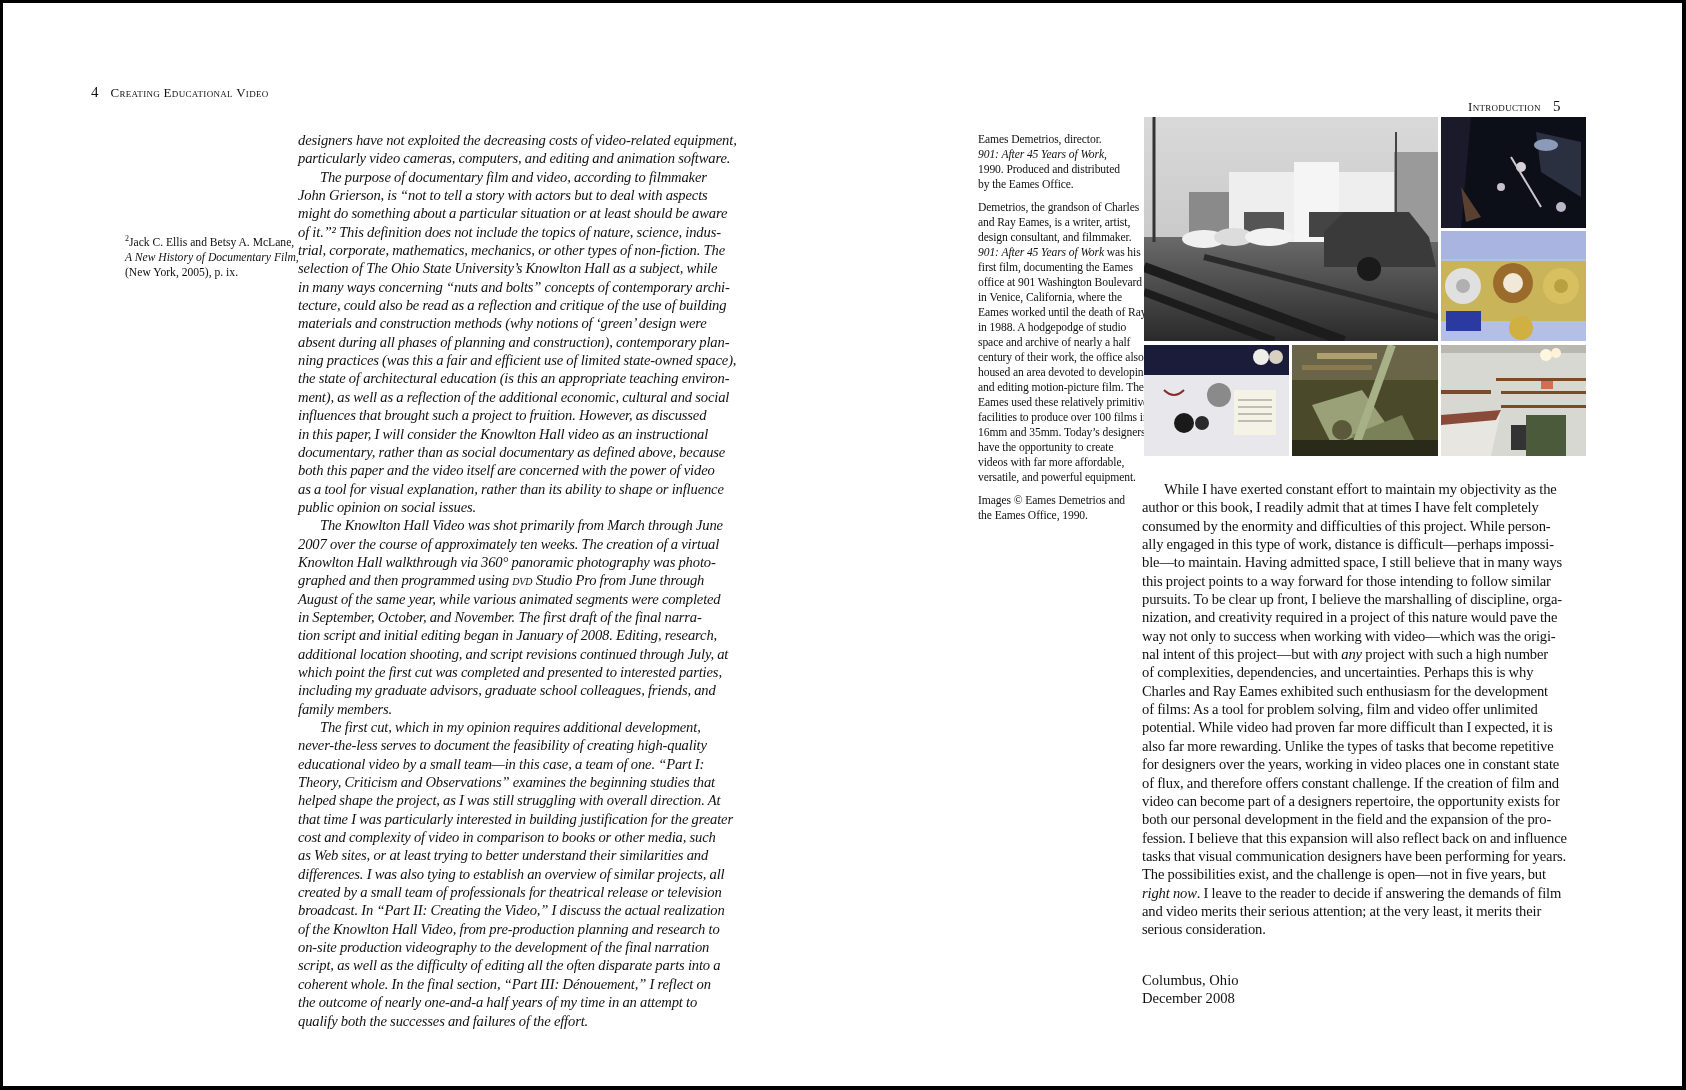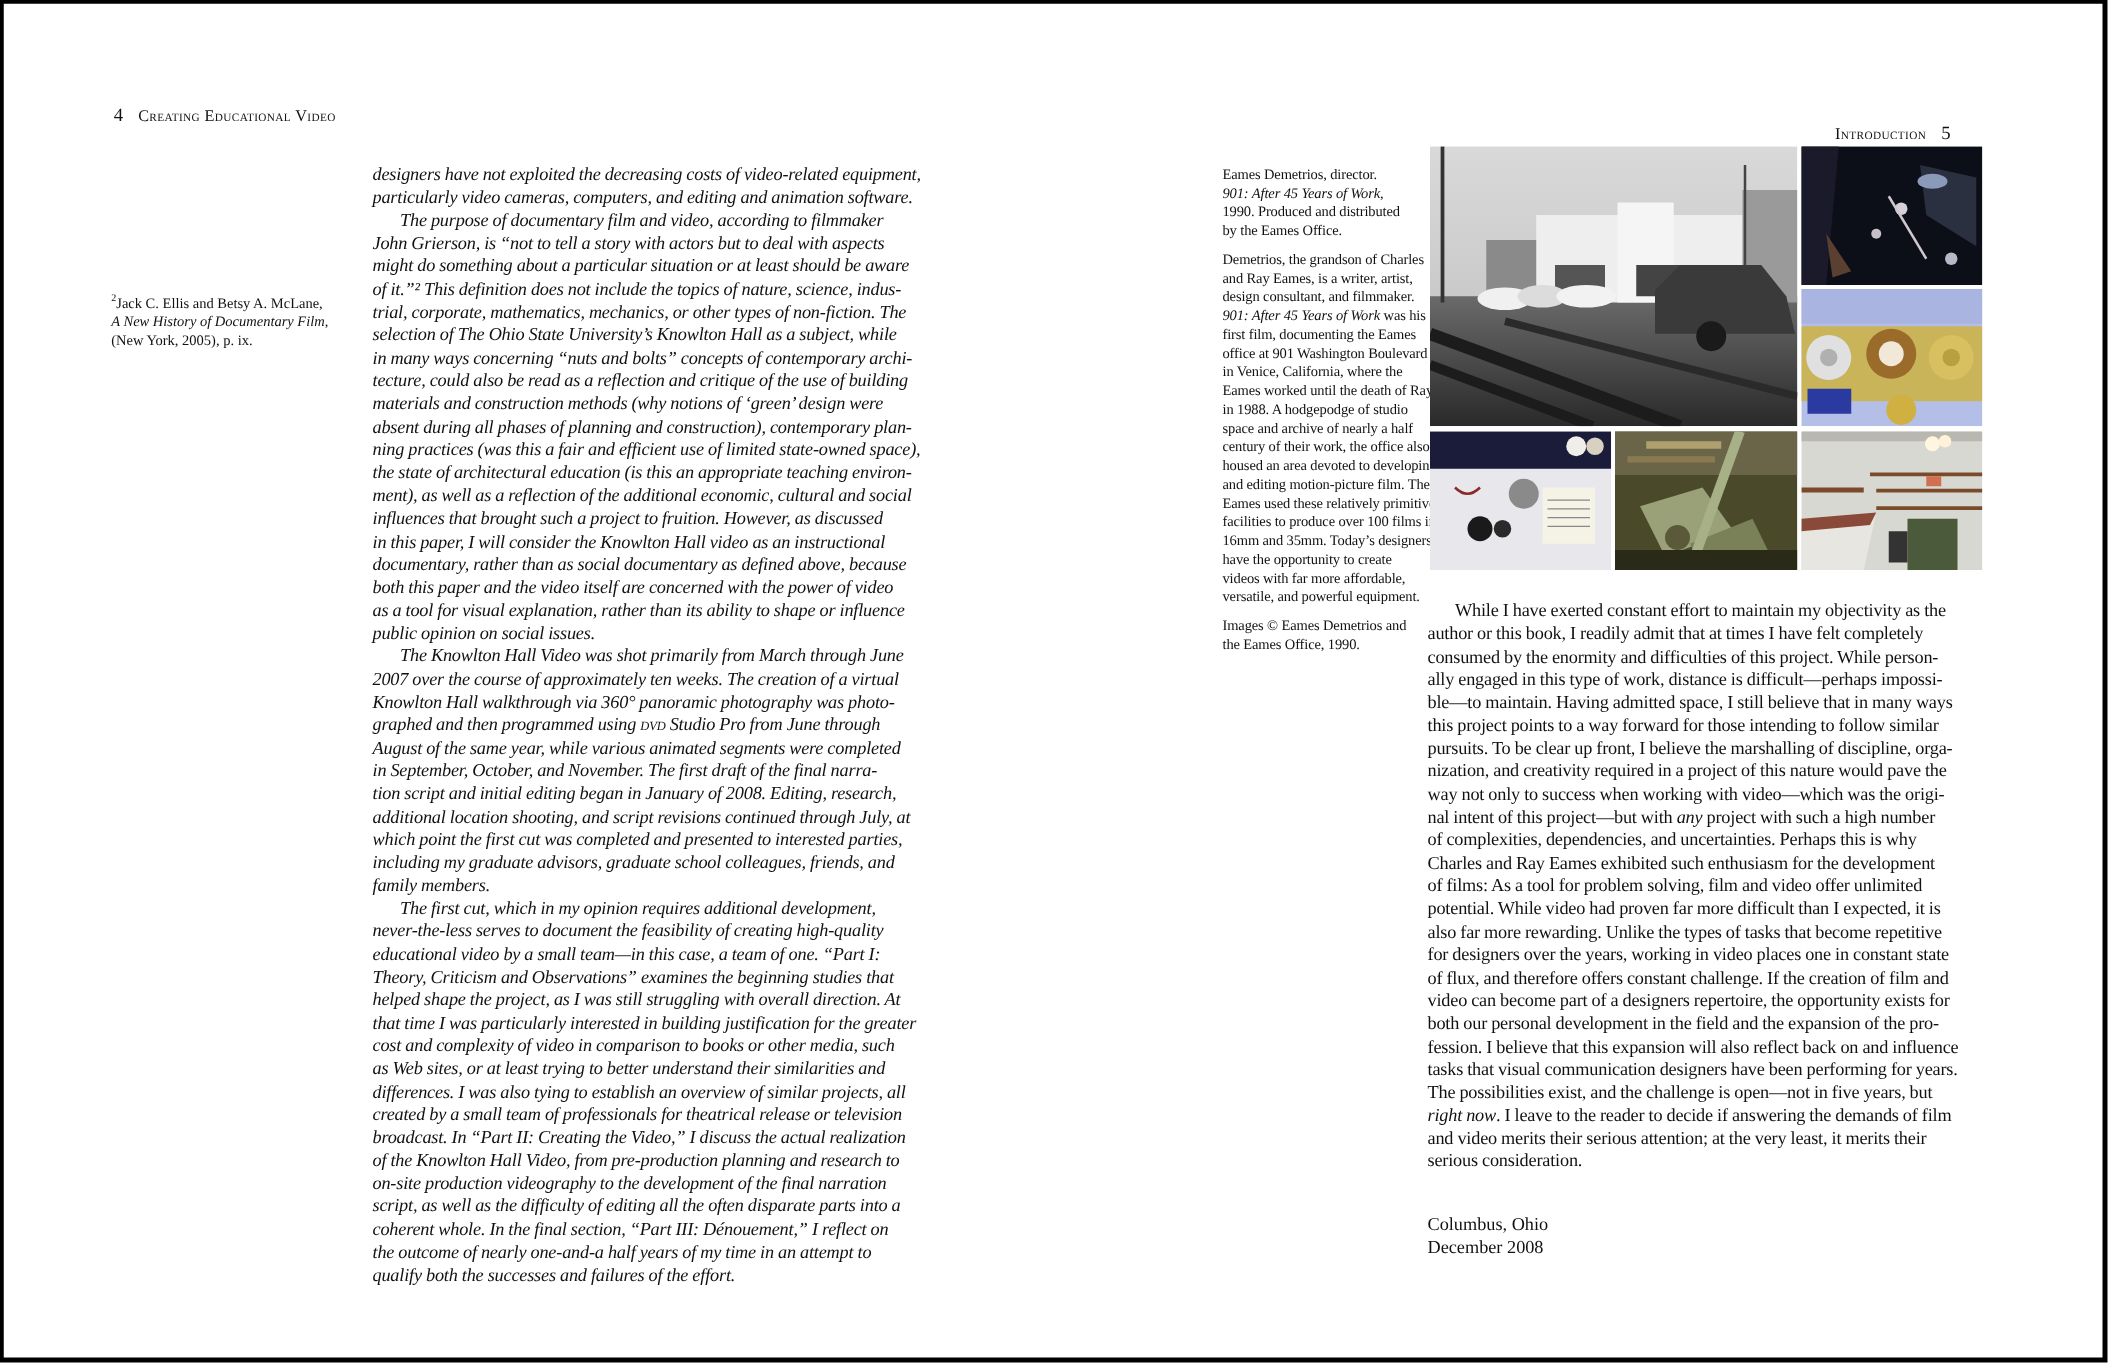--- a/index.html
+++ b/index.html
@@ -11,21 +11,21 @@
   }
   .spread {
     position: absolute; left: 3px; top: 3px; width: 1679px; height: 1083px;
     background: #fff;
   }
   .abs { position: absolute; }
   .folio { font-size: 15px; line-height: 16px; }
   .running { font-size: 13px; font-variant: small-caps; letter-spacing: 0.3px; margin-top: 20px; }
   .hdr { display: flex; align-items: baseline; gap: 12px; }
 
-  .footnote { font-size: 11.6px; line-height: 15px; width: 200px; }
+  .footnote { font-size: 11.6px; line-height: 15px; width: 200px; margin-left: 36px; }
   .footnote .it { display: block; }
   .footnote sup { font-size: 8px; }
 
   .body-col {
     font-size: 14.6px; line-height: 18.35px; text-align: left;
     letter-spacing: -0.15px; word-spacing: -0.2px;
   }
   .body-col .line { display: block; white-space: nowrap; }
   .body-col .ind { padding-left: 22px; }
 

